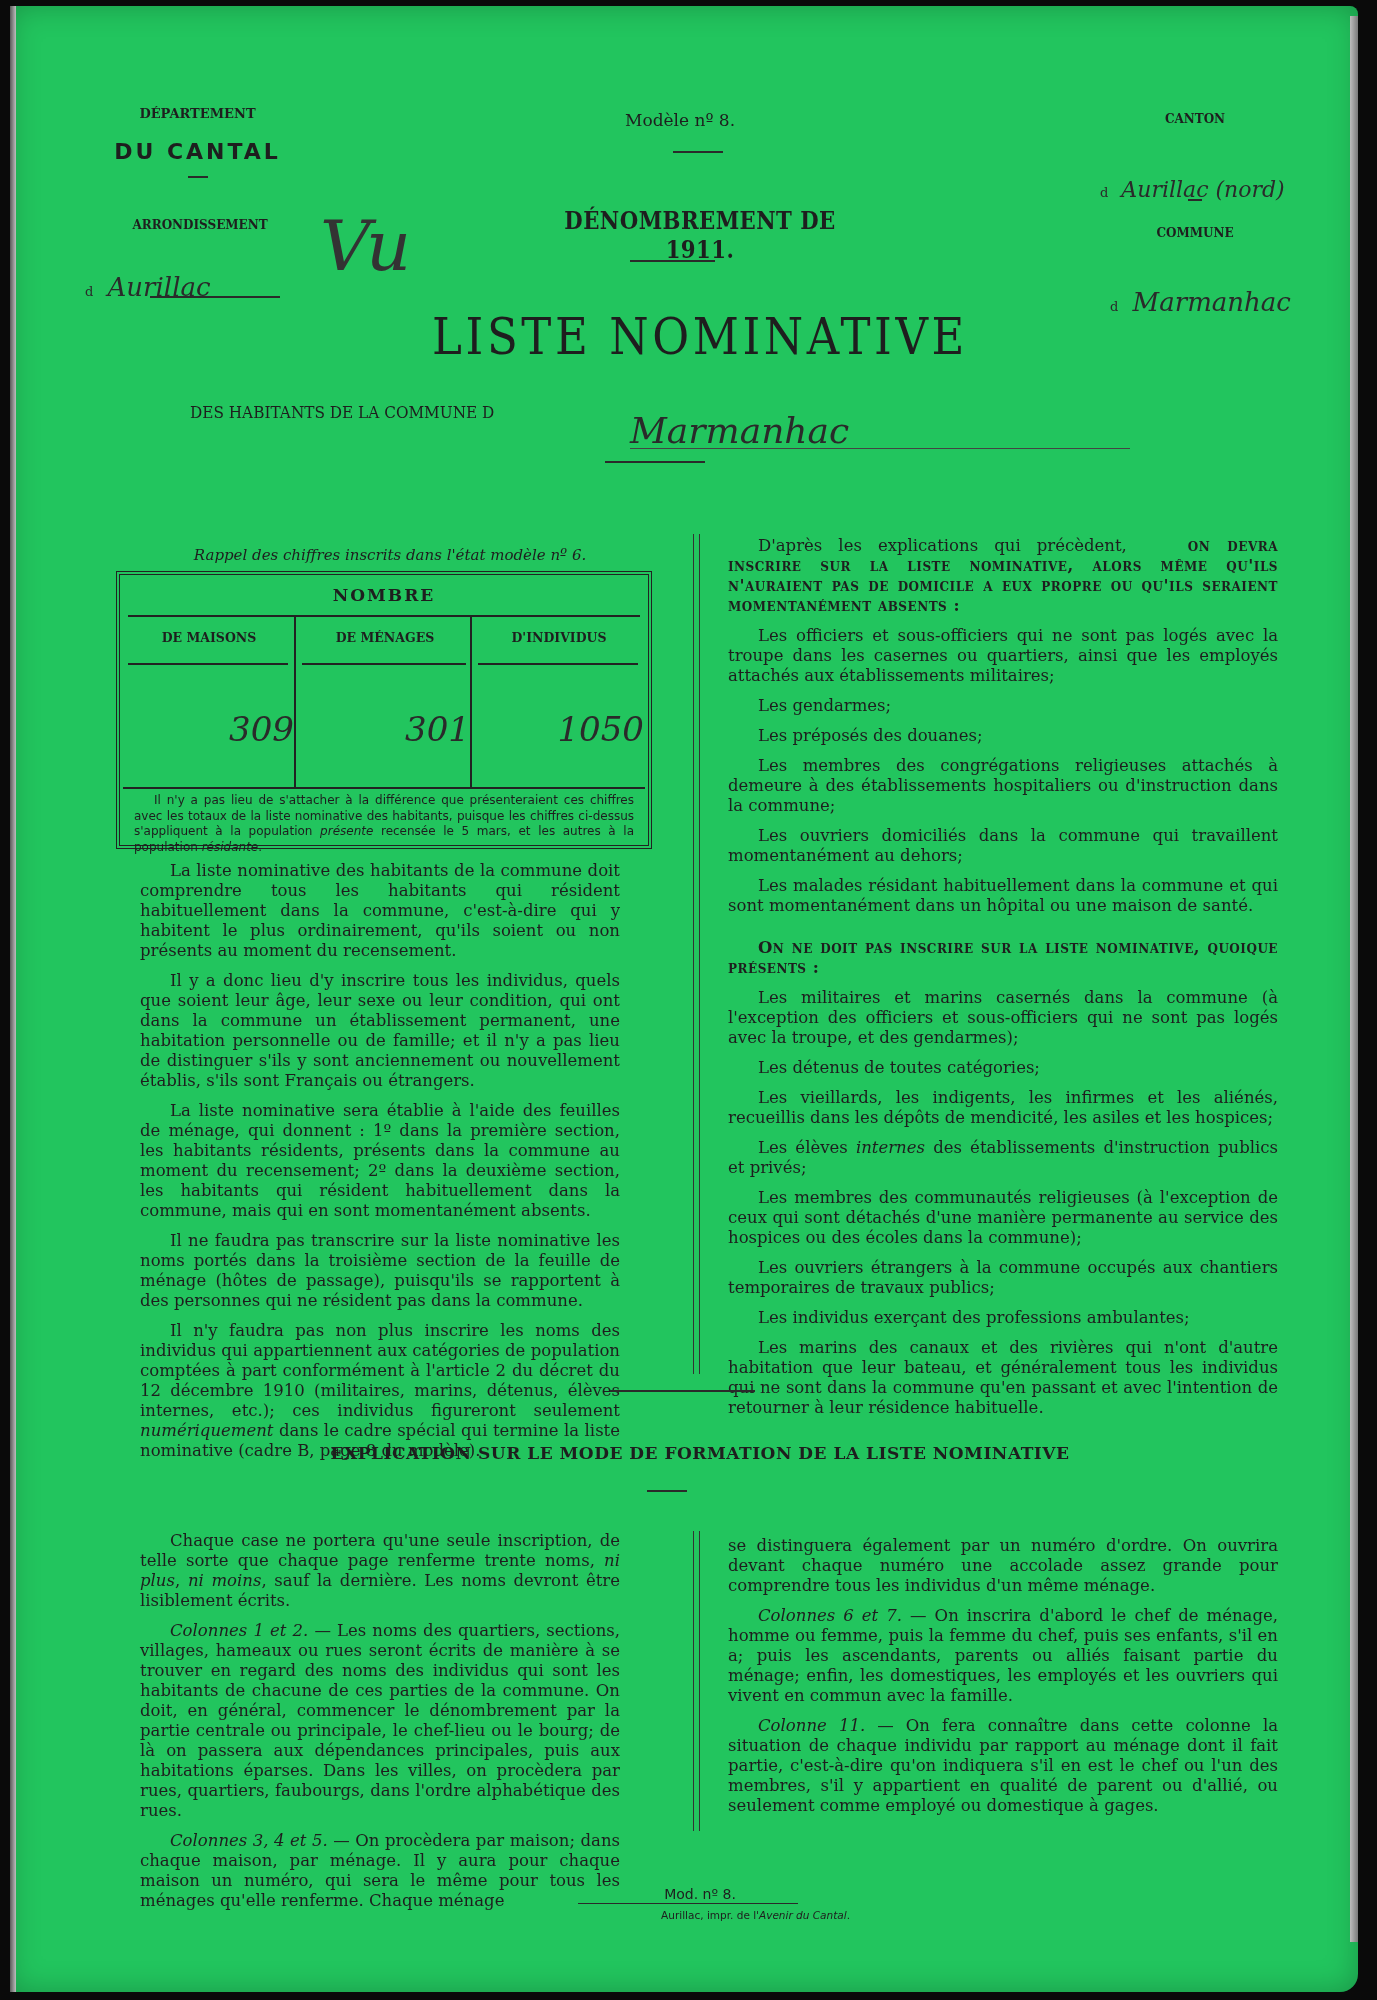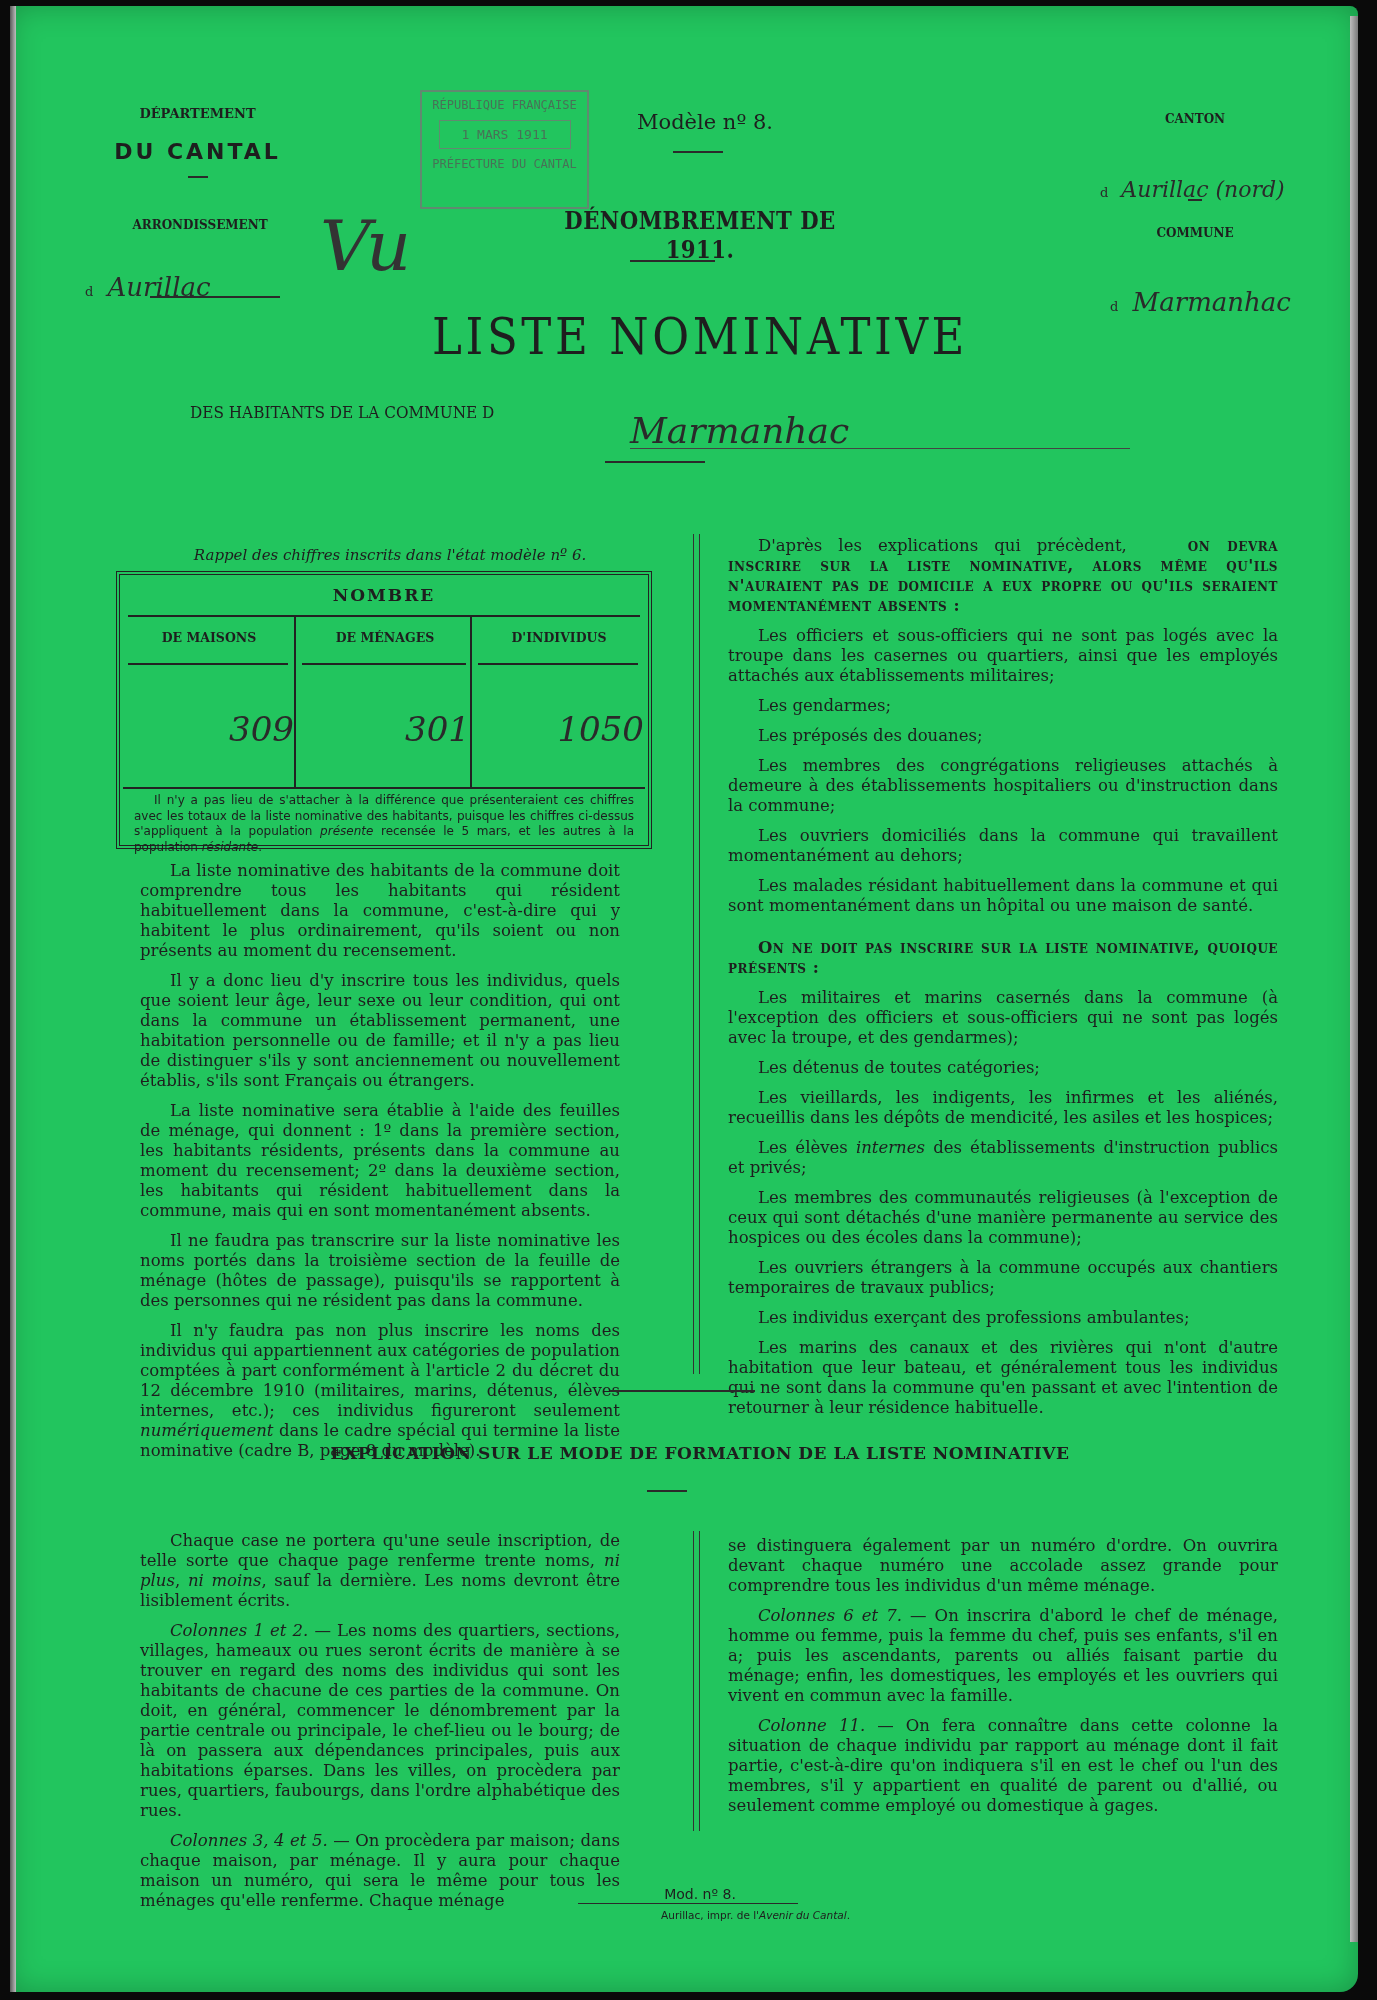--- a/index.html
+++ b/index.html
@@ -18,21 +18,21 @@
 
   
   .dept-label { left:95px; top:100px; width:185px; font-size:13px; font-weight:bold; text-align:center; }
   .dept-name { left:70px; top:133px; width:235px; font-family:"DejaVu Sans", sans-serif; font-weight:bold; font-size:22px; letter-spacing:3px; text-align:center; }
   .arr-label { left:90px; top:212px; width:200px; font-size:12px; font-weight:bold; text-align:center; }
   .arr-val { left:75px; top:242px; width:230px; font-size:26px; }
   .arr-val .d { font-size:13px; font-style:normal; margin-right:6px; }
   .stamp { left:410px; top:84px; width:165px; height:115px; border:2px solid #777; opacity:0.75;
            font-family:"DejaVu Sans Mono", monospace; font-size:12px; color:#555; text-align:center; }
   .stamp .inner { margin:8px auto; width:130px; border:1.5px solid #777; padding:6px 0; font-size:13px; }
-  .modele { left:615px; top:104px; width:160px; font-size:21px; text-align:center; }
+  .modele { left:615px; top:104px; width:160px; font-size:17px; text-align:left; }
   .denombrement { left:500px; top:200px; width:380px; font-size:25px; font-weight:bold; text-align:center; letter-spacing:0.5px; transform:scaleX(0.85); }
   .canton-label { left:1115px; top:106px; width:140px; font-size:12px; font-weight:bold; text-align:center; }
   .canton-val { left:1090px; top:147px; width:260px; font-size:22px; }
   .canton-val .d, .commune-val .d { font-size:13px; font-style:normal; margin-right:6px; }
   .commune-label { left:1115px; top:220px; width:140px; font-size:12px; font-weight:bold; text-align:center; }
   .commune-val { left:1100px; top:257px; width:240px; font-size:26px; }
   .liste-title { left:340px; top:302px; width:700px; font-size:50px; text-align:center; letter-spacing:4px; transform:scaleX(0.9); }
   .habitants { left:180px; top:396px; width:440px; font-size:17px; transform:scaleX(0.9); transform-origin:left; }
   .habitants-val { left:620px; top:380px; width:500px; font-size:36px; border-bottom:1.5px solid #444; height:38px; }
   .check-mark { left:310px; top:175px; font-size:70px; color:#333; font-style:italic; }
@@ -69,25 +69,20 @@
   <div class="rule" style="left:178px;top:170px;width:20px;"></div>
   <div class="abs arr-label">ARRONDISSEMENT</div>
   <div class="abs arr-val hand">
     <span class="d">d</span>
     <span>Aurillac</span>
   </div>
   <div class="rule" style="left:140px;top:290px;width:130px;height:2px;"></div>
 
   <div class="abs check-mark hand">Vu</div>
 
-  <div class="abs stamp">
-    <div style="margin-top:6px;">RÉPUBLIQUE FRANÇAISE</div>
-    <div class="inner">1 MARS 1911</div>
-    <div>PRÉFECTURE DU CANTAL</div>
-  </div>
 
   <div class="abs modele">Modèle nº 8.</div>
   <div class="rule" style="left:663px;top:145px;width:50px;height:1.5px;"></div>
   <div class="abs denombrement">DÉNOMBREMENT DE 1911.</div>
   <div class="rule" style="left:620px;top:254px;width:85px;height:1.5px;"></div>
 
   <div class="abs canton-label">CANTON</div>
   <div class="abs canton-val hand">
     <span class="d">d</span>
     <span>Aurillac (nord)</span>

